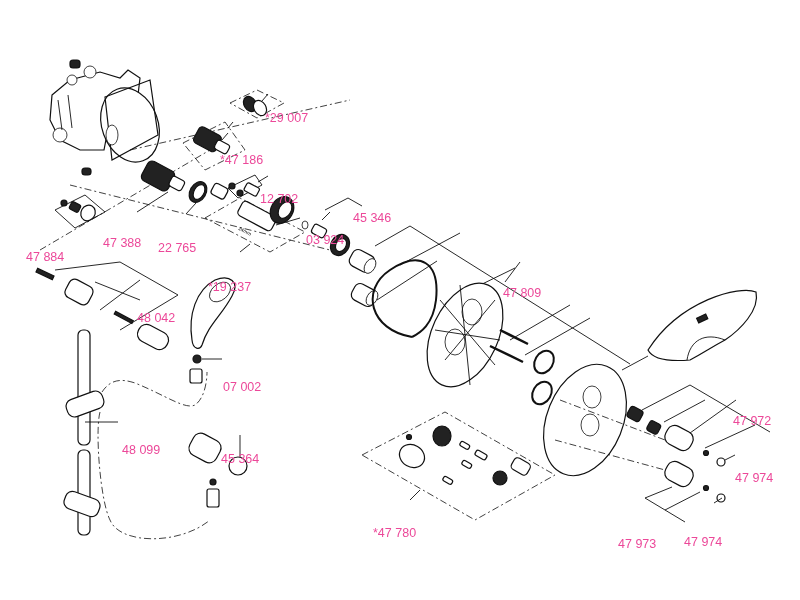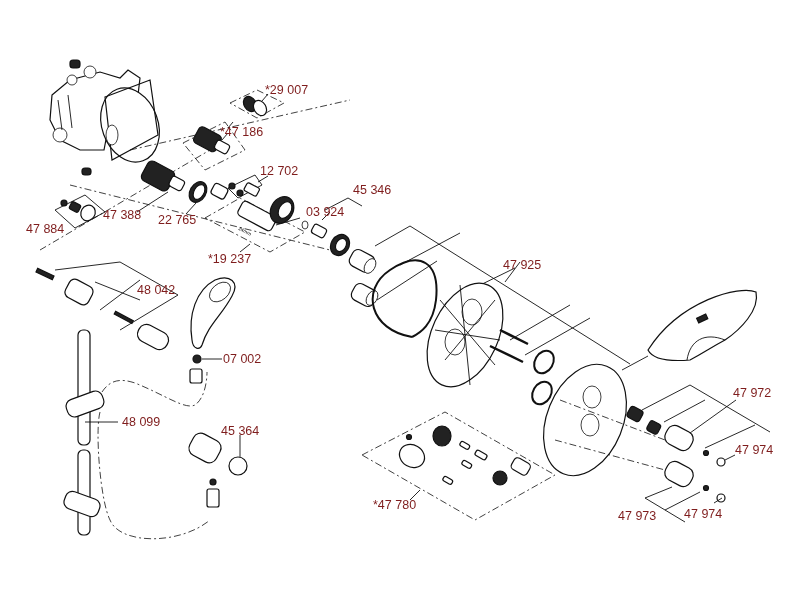--- a/index.html
+++ b/index.html
@@ -1,18 +1,18 @@
 <!DOCTYPE html>
 <html><head>
 <meta charset="utf-8">
 <style>
   html,body{margin:0;padding:0;background:#ffffff;}
   #canvas{position:relative;width:800px;height:600px;overflow:hidden;background:#fff;}
   svg{position:absolute;left:0;top:0;}
-  .lbl{position:absolute;font-family:"Liberation Sans",sans-serif;font-size:12.5px;color:#7f1d1d;white-space:nowrap;line-height:1;}
+  .lbl{position:absolute;font-family:"Liberation Sans",sans-serif;font-size:12.5px;color:#ec4899;white-space:nowrap;line-height:1;margin-top:28px;}
   .ln{stroke:#111;stroke-width:0.9;fill:none;}
   .dash{stroke:#111;stroke-width:0.8;fill:none;stroke-dasharray:7 3 2 3;}
   .part{stroke:#111;stroke-width:1.2;fill:#fff;}
   .partd{stroke:#111;stroke-width:1.2;fill:#222;}
   .thin{stroke:#111;stroke-width:0.8;fill:#fff;}
 </style>
 </head>
 <body>
 
 <div id="canvas">
@@ -231,19 +231,19 @@
 <span class="lbl" style="left:353px;top:184px">45 346</span>
 <span class="lbl" style="left:306px;top:206px">03 924</span>
 <span class="lbl" style="left:103px;top:209px">47 388</span>
 <span class="lbl" style="left:158px;top:214px">22 765</span>
 <span class="lbl" style="left:26px;top:223px">47 884</span>
 <span class="lbl" style="left:208px;top:253px">*19 237</span>
 <span class="lbl" style="left:137px;top:284px">48 042</span>
 <span class="lbl" style="left:223px;top:353px">07 002</span>
 <span class="lbl" style="left:122px;top:416px">48 099</span>
 <span class="lbl" style="left:221px;top:425px">45 364</span>
-<span class="lbl" style="left:503px;top:259px">47 925</span>
+<span class="lbl" style="left:503px;top:259px">47 809</span>
 <span class="lbl" style="left:373px;top:499px">*47 780</span>
 <span class="lbl" style="left:733px;top:387px">47 972</span>
 <span class="lbl" style="left:735px;top:444px">47 974</span>
 <span class="lbl" style="left:618px;top:510px">47 973</span>
 <span class="lbl" style="left:684px;top:508px">47 974</span>
 </div>
 
 </body></html>

